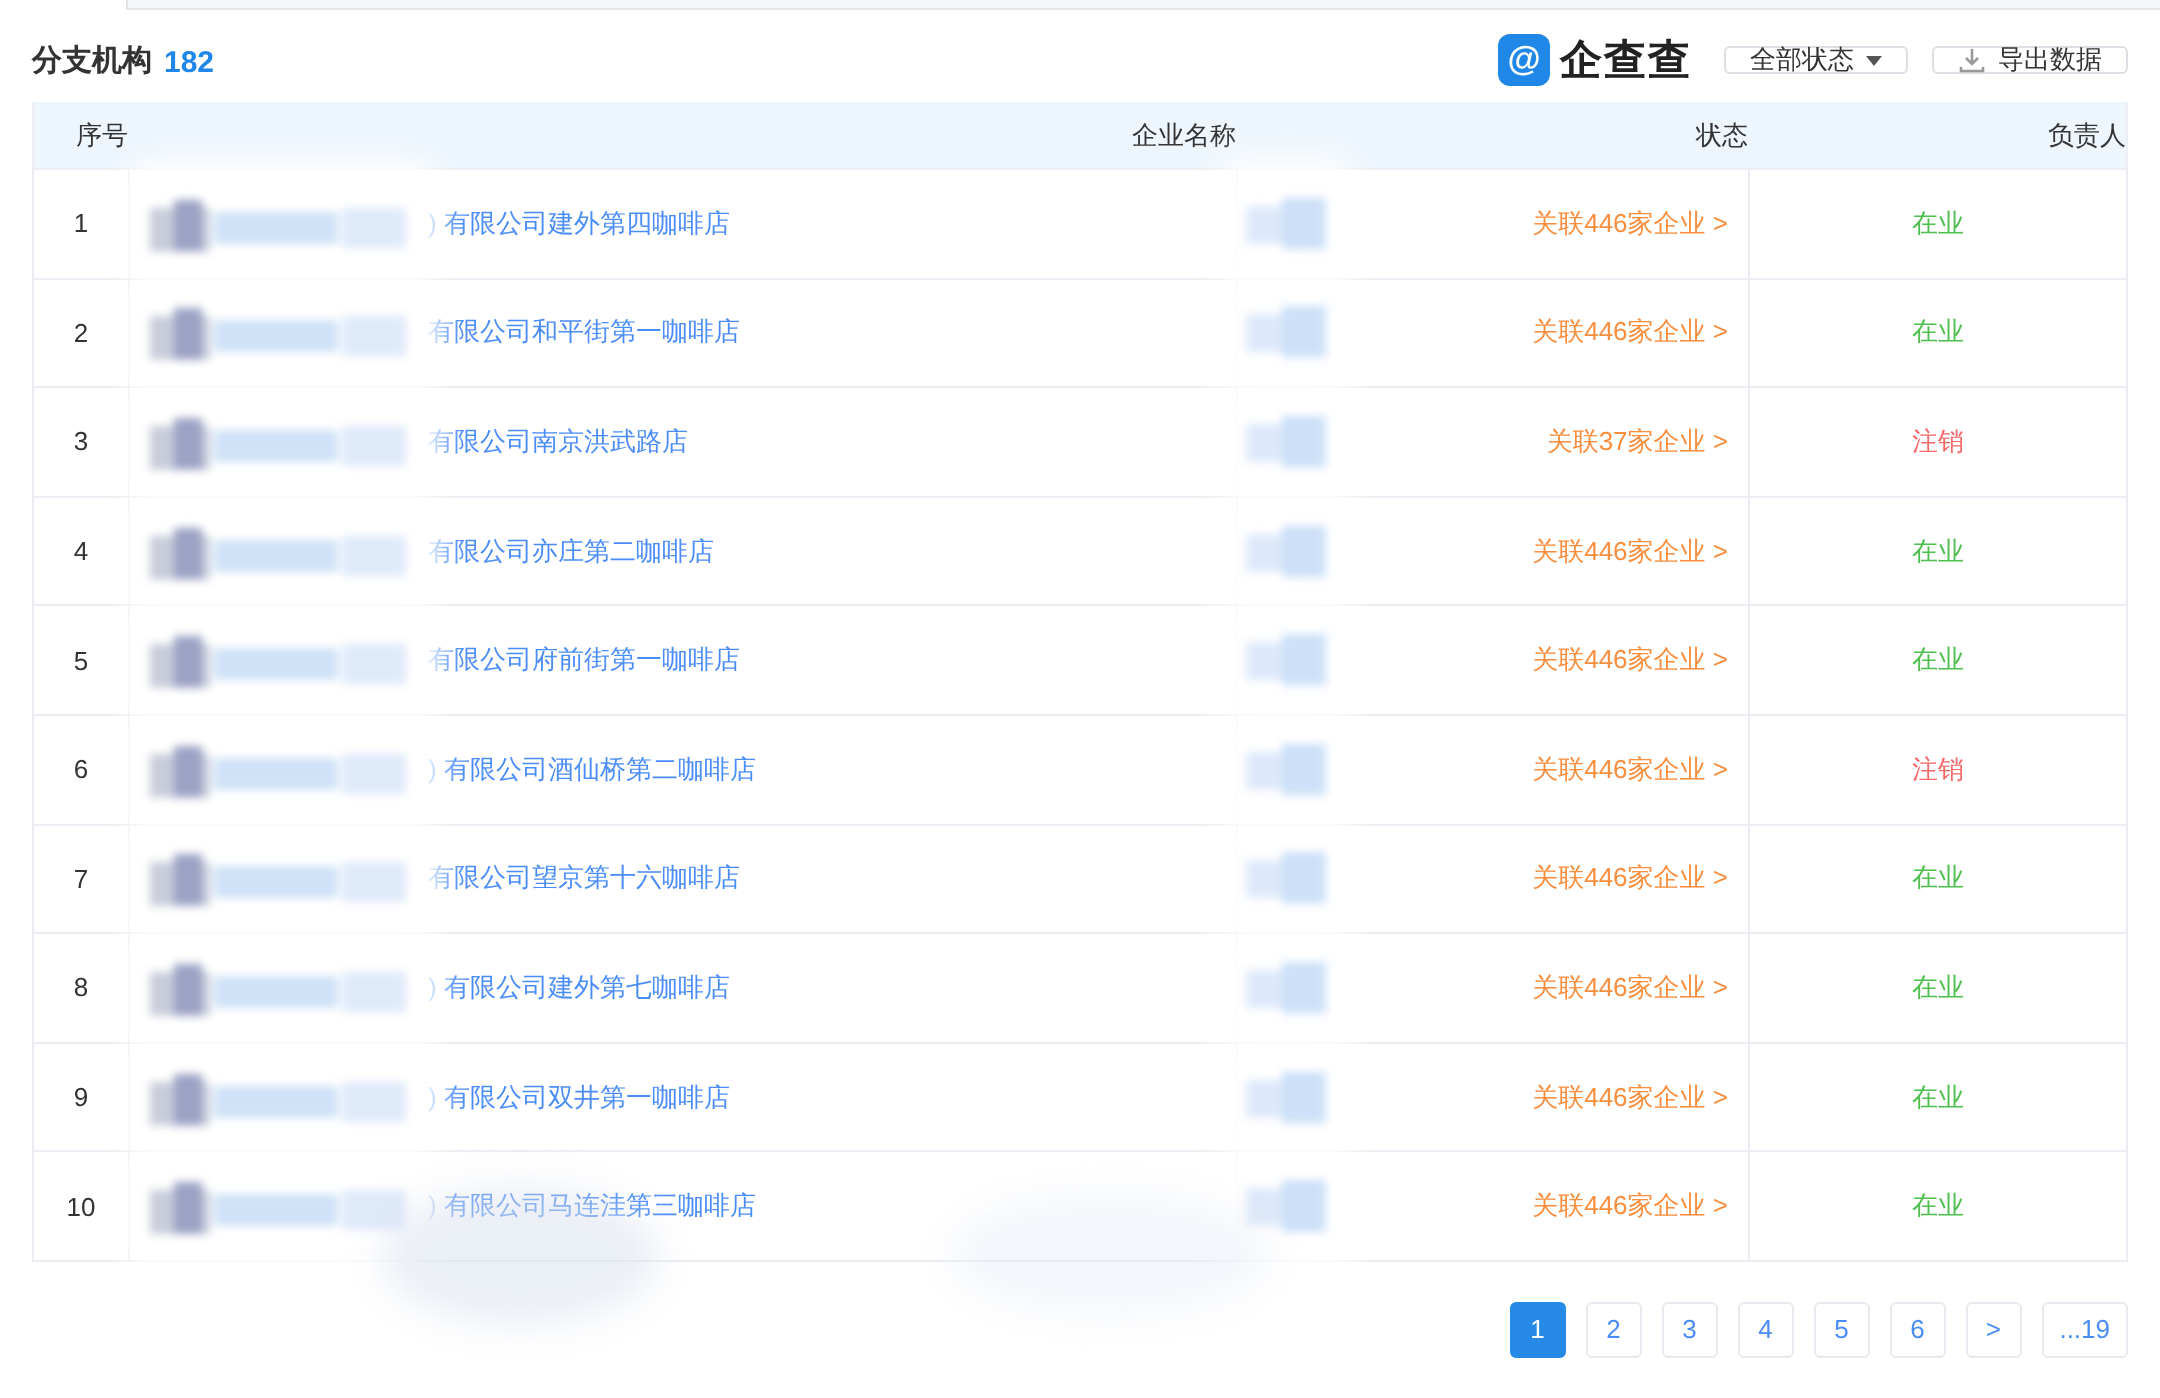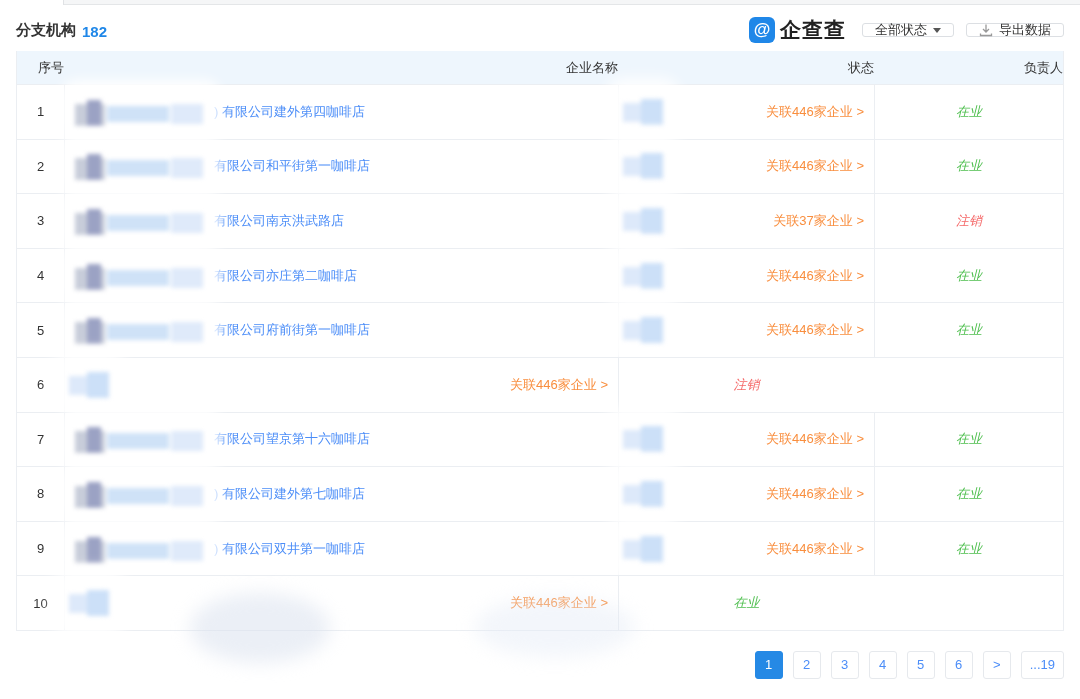--- a/index.html
+++ b/index.html
@@ -32,21 +32,21 @@
   
   .table{border:1px solid var(--border);border-top:none;}
   .thead,.trow{display:grid;grid-template-columns:47px 554px 256px auto;}
   .thead{height:33px;background:var(--header-bg);align-items:center;font-size:13px;color:#333;}
   .th{text-align:right;}
   .trow{height:54.6px;border-top:1px solid var(--border);align-items:center;position:relative;}
   .td{height:100%;display:flex;align-items:center;font-size:13px;}
   .td-no{justify-content:center;color:#333;}
   .td-co{border-left:1px solid var(--border);padding-left:8px;}
   .td-person{border-left:1px solid var(--border);justify-content:space-between;padding:0 10px 0 3px;}
-  .td-status{border-left:1px solid var(--border);justify-content:center;font-style:italic;}
+  .td-status{border-left:1px solid var(--border);justify-content:center;}
   .co-link{color:var(--link);text-decoration:none;white-space:nowrap;}
   .rel-link{color:var(--orange);text-decoration:none;white-space:nowrap;}
   .status{font-size:13px;}
   .status[data-st="active"]{color:var(--green);}
   .status[data-st="revoked"]{color:var(--red);}
   
   .blur-co{position:relative;flex:none;width:136px;height:40px;margin-right:5px;filter:blur(2px);
     background:
       linear-gradient(#9ba2c4,#9ba2c4) 14px 8px/14px 26px no-repeat,
       linear-gradient(#c8cdda,#c8cdda) 2px 12px/30px 22px no-repeat,
@@ -179,20 +179,24 @@
         <span class="blur-person"></span>
         <a class="rel-link" href="#">关联446家企业 &gt;</a>
       </div>
       <div class="td td-status">
         <span class="status" data-st="active">在业</span>
       </div>
     </div>
 
     <div class="trow">
       <div class="td td-no">6</div>
+      <div class="td td-co">
+        <span class="blur-co"></span>
+        <a class="co-link" href="#">) 有限公司酒仙桥第二咖啡店</a>
+      </div>
       <div class="td td-person">
         <span class="blur-person"></span>
         <a class="rel-link" href="#">关联446家企业 &gt;</a>
       </div>
       <div class="td td-status">
         <span class="status" data-st="revoked">注销</span>
       </div>
     </div>
 
     <div class="trow">
@@ -235,20 +239,24 @@
         <span class="blur-person"></span>
         <a class="rel-link" href="#">关联446家企业 &gt;</a>
       </div>
       <div class="td td-status">
         <span class="status" data-st="active">在业</span>
       </div>
     </div>
 
     <div class="trow">
       <div class="td td-no">10</div>
+      <div class="td td-co">
+        <span class="blur-co"></span>
+        <a class="co-link" href="#">) 有限公司马连洼第三咖啡店</a>
+      </div>
       <div class="td td-person">
         <span class="blur-person"></span>
         <a class="rel-link" href="#">关联446家企业 &gt;</a>
       </div>
       <div class="td td-status">
         <span class="status" data-st="active">在业</span>
       </div>
     </div>
   </div>
 

